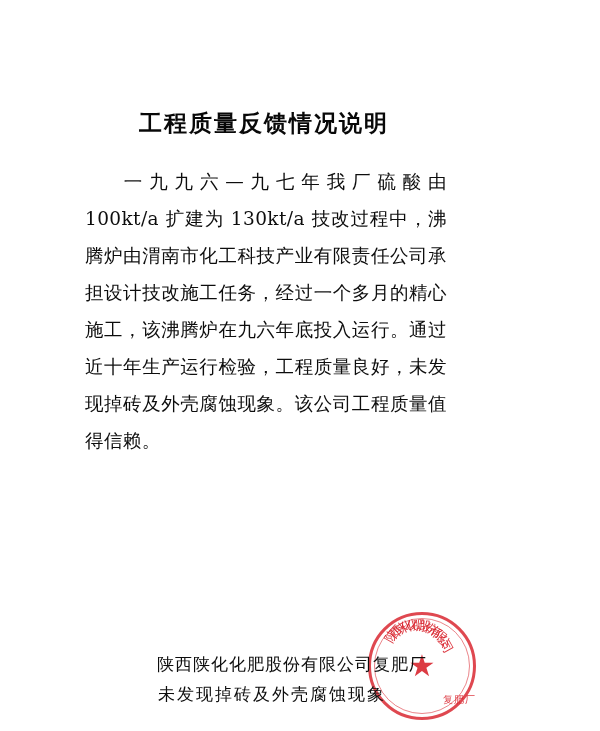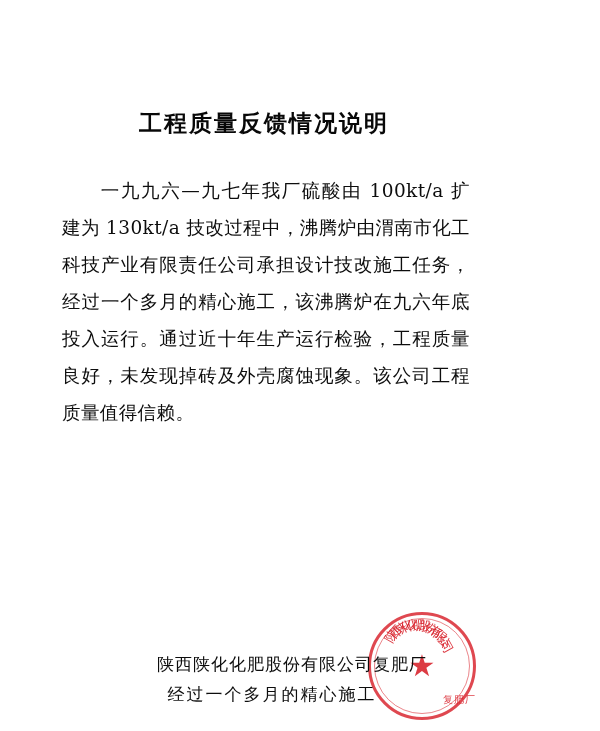--- a/index.html
+++ b/index.html
@@ -13,34 +13,34 @@
     font-family: "DejaVu Serif", "Liberation Serif", serif;
     color: #101010;
     overflow: hidden;
     position: relative;
   }
   .page {
     position: relative;
     width: 528px;
     height: 731px;
     box-sizing: border-box;
-    padding: 0 52px;
+    padding: 0 75px;
   }
   .doc-title {
     margin: 0;
     padding-top: 108px;
     text-align: center;
     font-size: 23px;
     font-weight: bold;
     letter-spacing: 2px;
     color: #080808;
     font-family: "DejaVu Serif", "Liberation Serif", serif;
   }
   .body-block {
-    margin-top: 33px;
+    margin-top: 24px;
     padding-left: 10px;
     padding-right: 6px;
   }
   .body-paragraph {
     margin: 0;
     text-indent: 2.1em;
     font-size: 18.5px;
     line-height: 37px;
     text-align: justify;
     text-justify: inter-ideograph;
@@ -162,16 +162,16 @@
         <span class="seal-char" style="transform: translate(-50%, -50%) translate(24.7264px, -31.4421px) rotate(38.1818deg);">限</span>
         <span class="seal-char" style="transform: translate(-50%, -50%) translate(30.23px, -26.1944px) rotate(49.0909deg);">公</span>
         <span class="seal-char" style="transform: translate(-50%, -50%) translate(34.641px, -20px) rotate(60deg);">司</span>
       </div>
     <div class="seal-star">★</div>
     <div class="seal-bottom">复肥厂</div>
   </div>
 
   <div class="signature-block">
     <div class="sign-line">陕西陕化化肥股份有限公司复肥厂</div>
-    <div class="sign-date">经过一个多月的精心施工</div>
+    <div class="sign-date">未发现掉砖及外壳腐蚀现象</div>
   </div>
 
 </div>
 
 </body></html>

